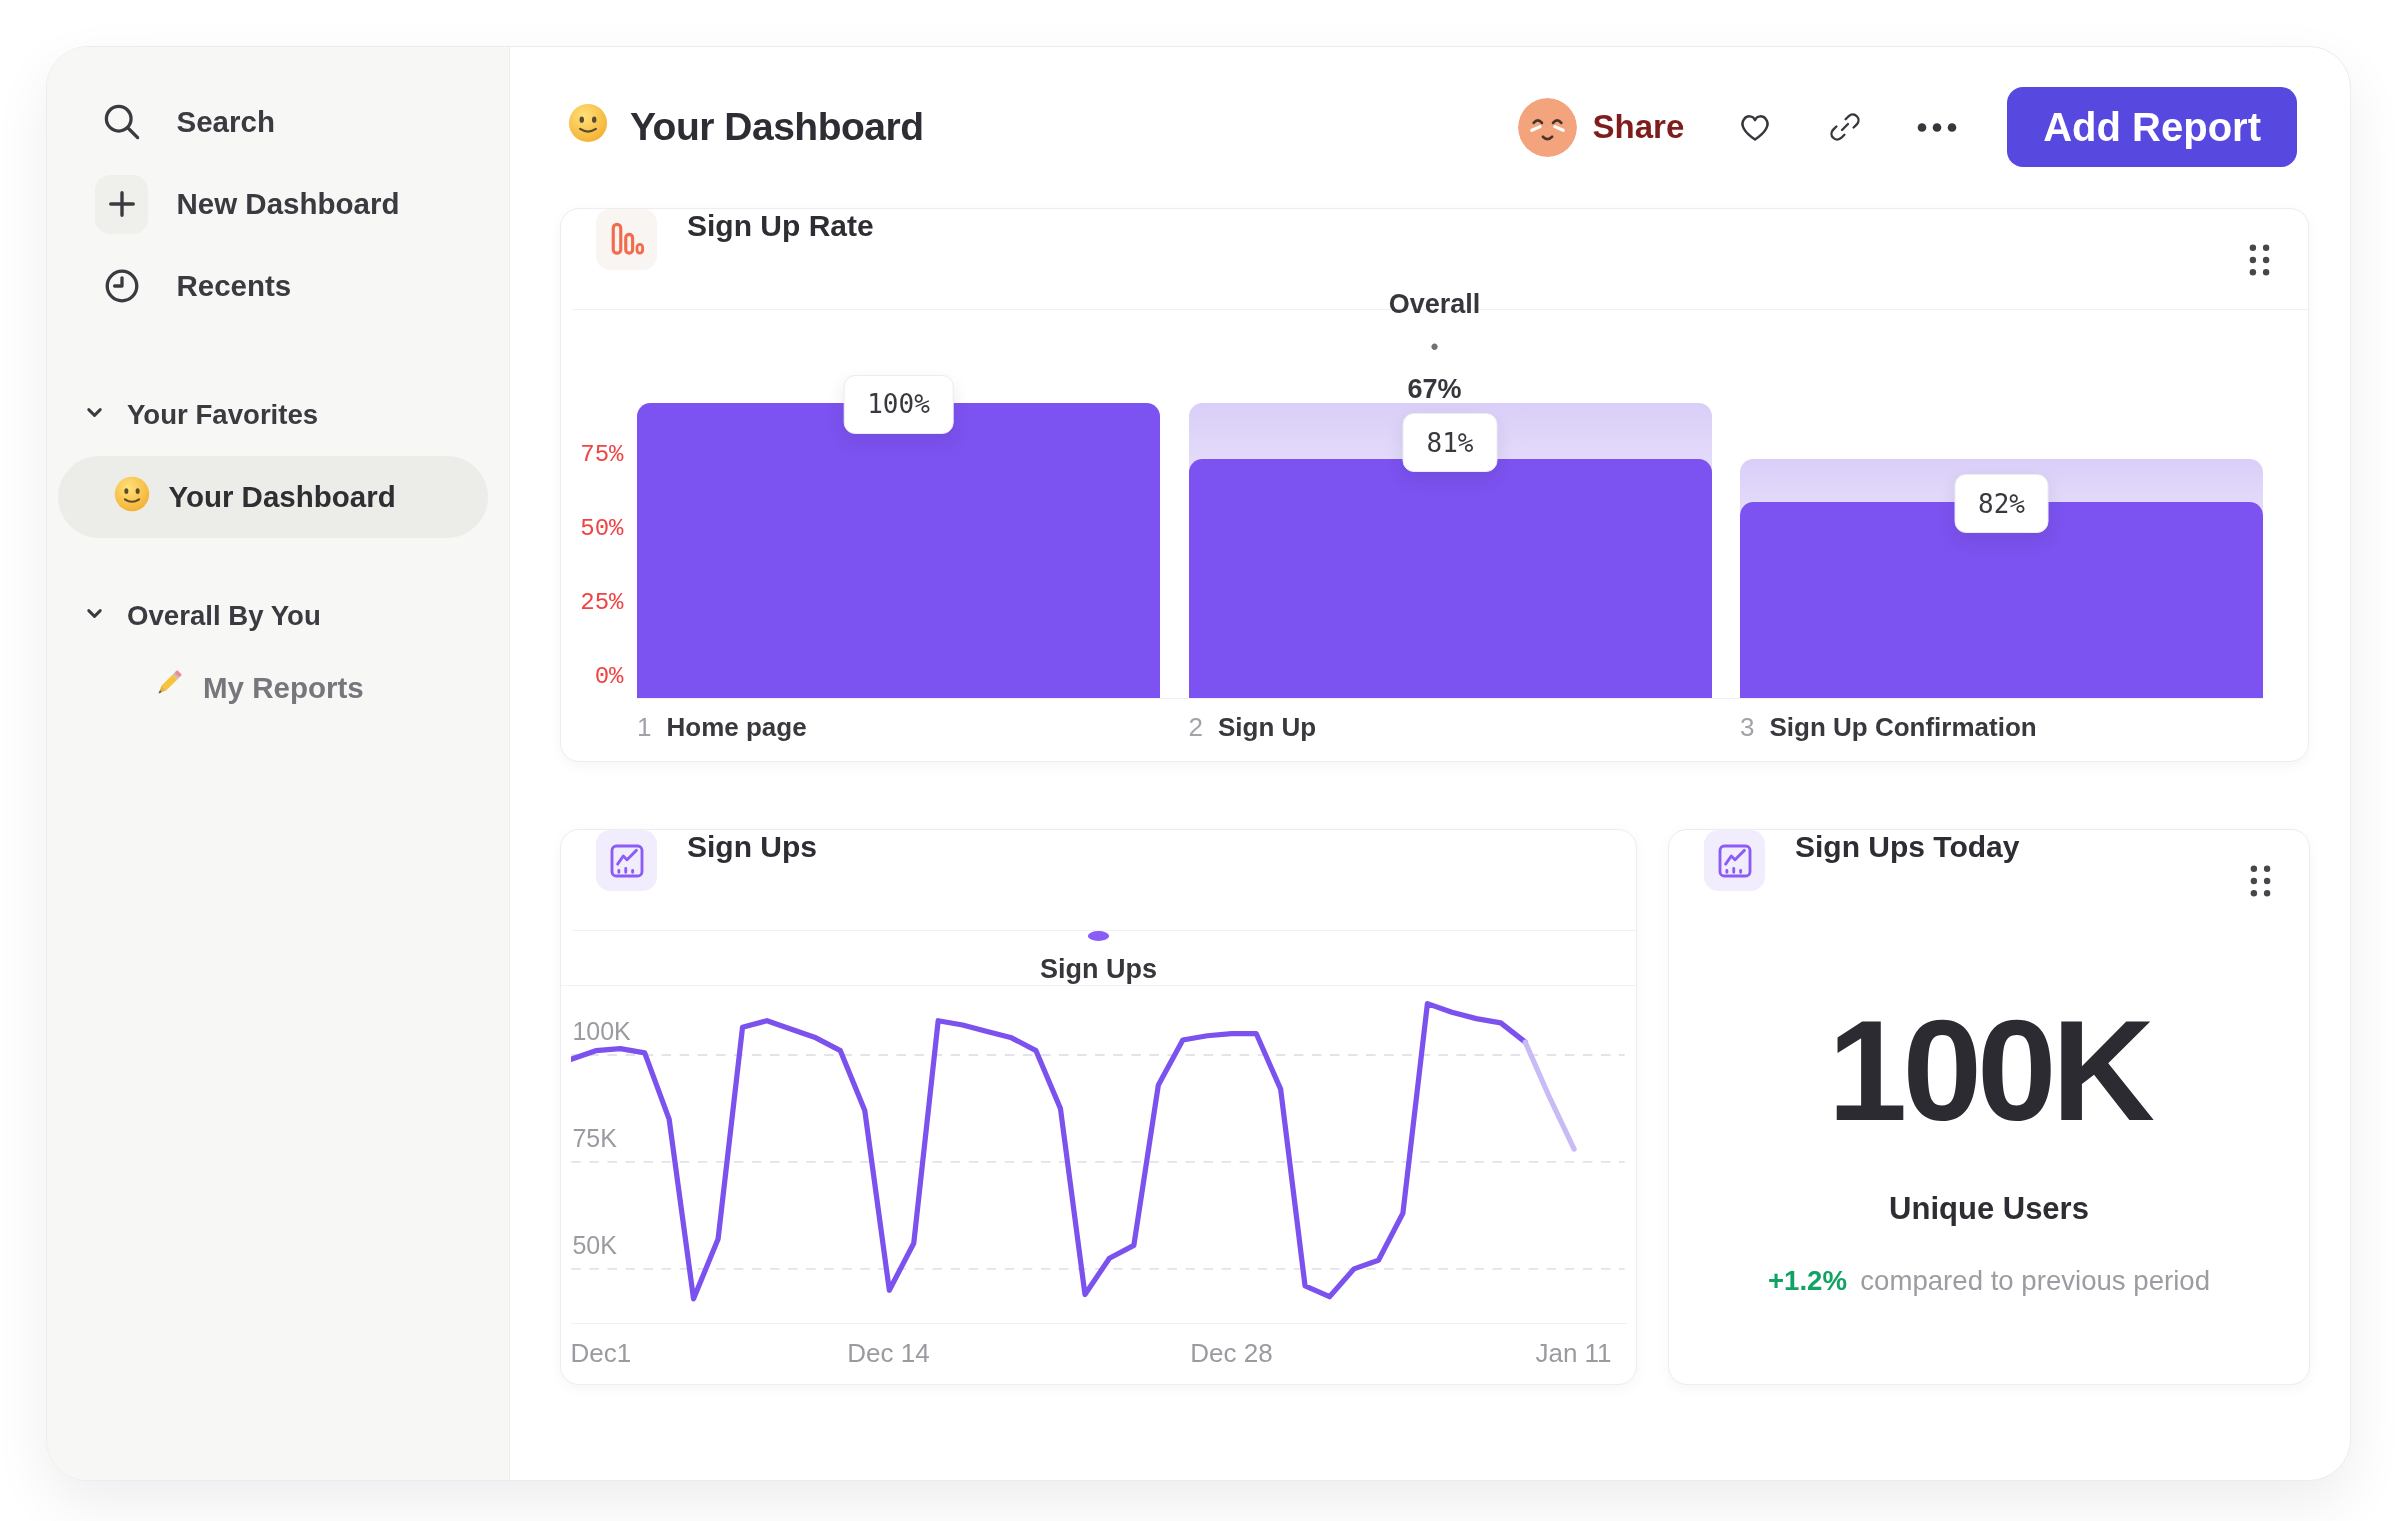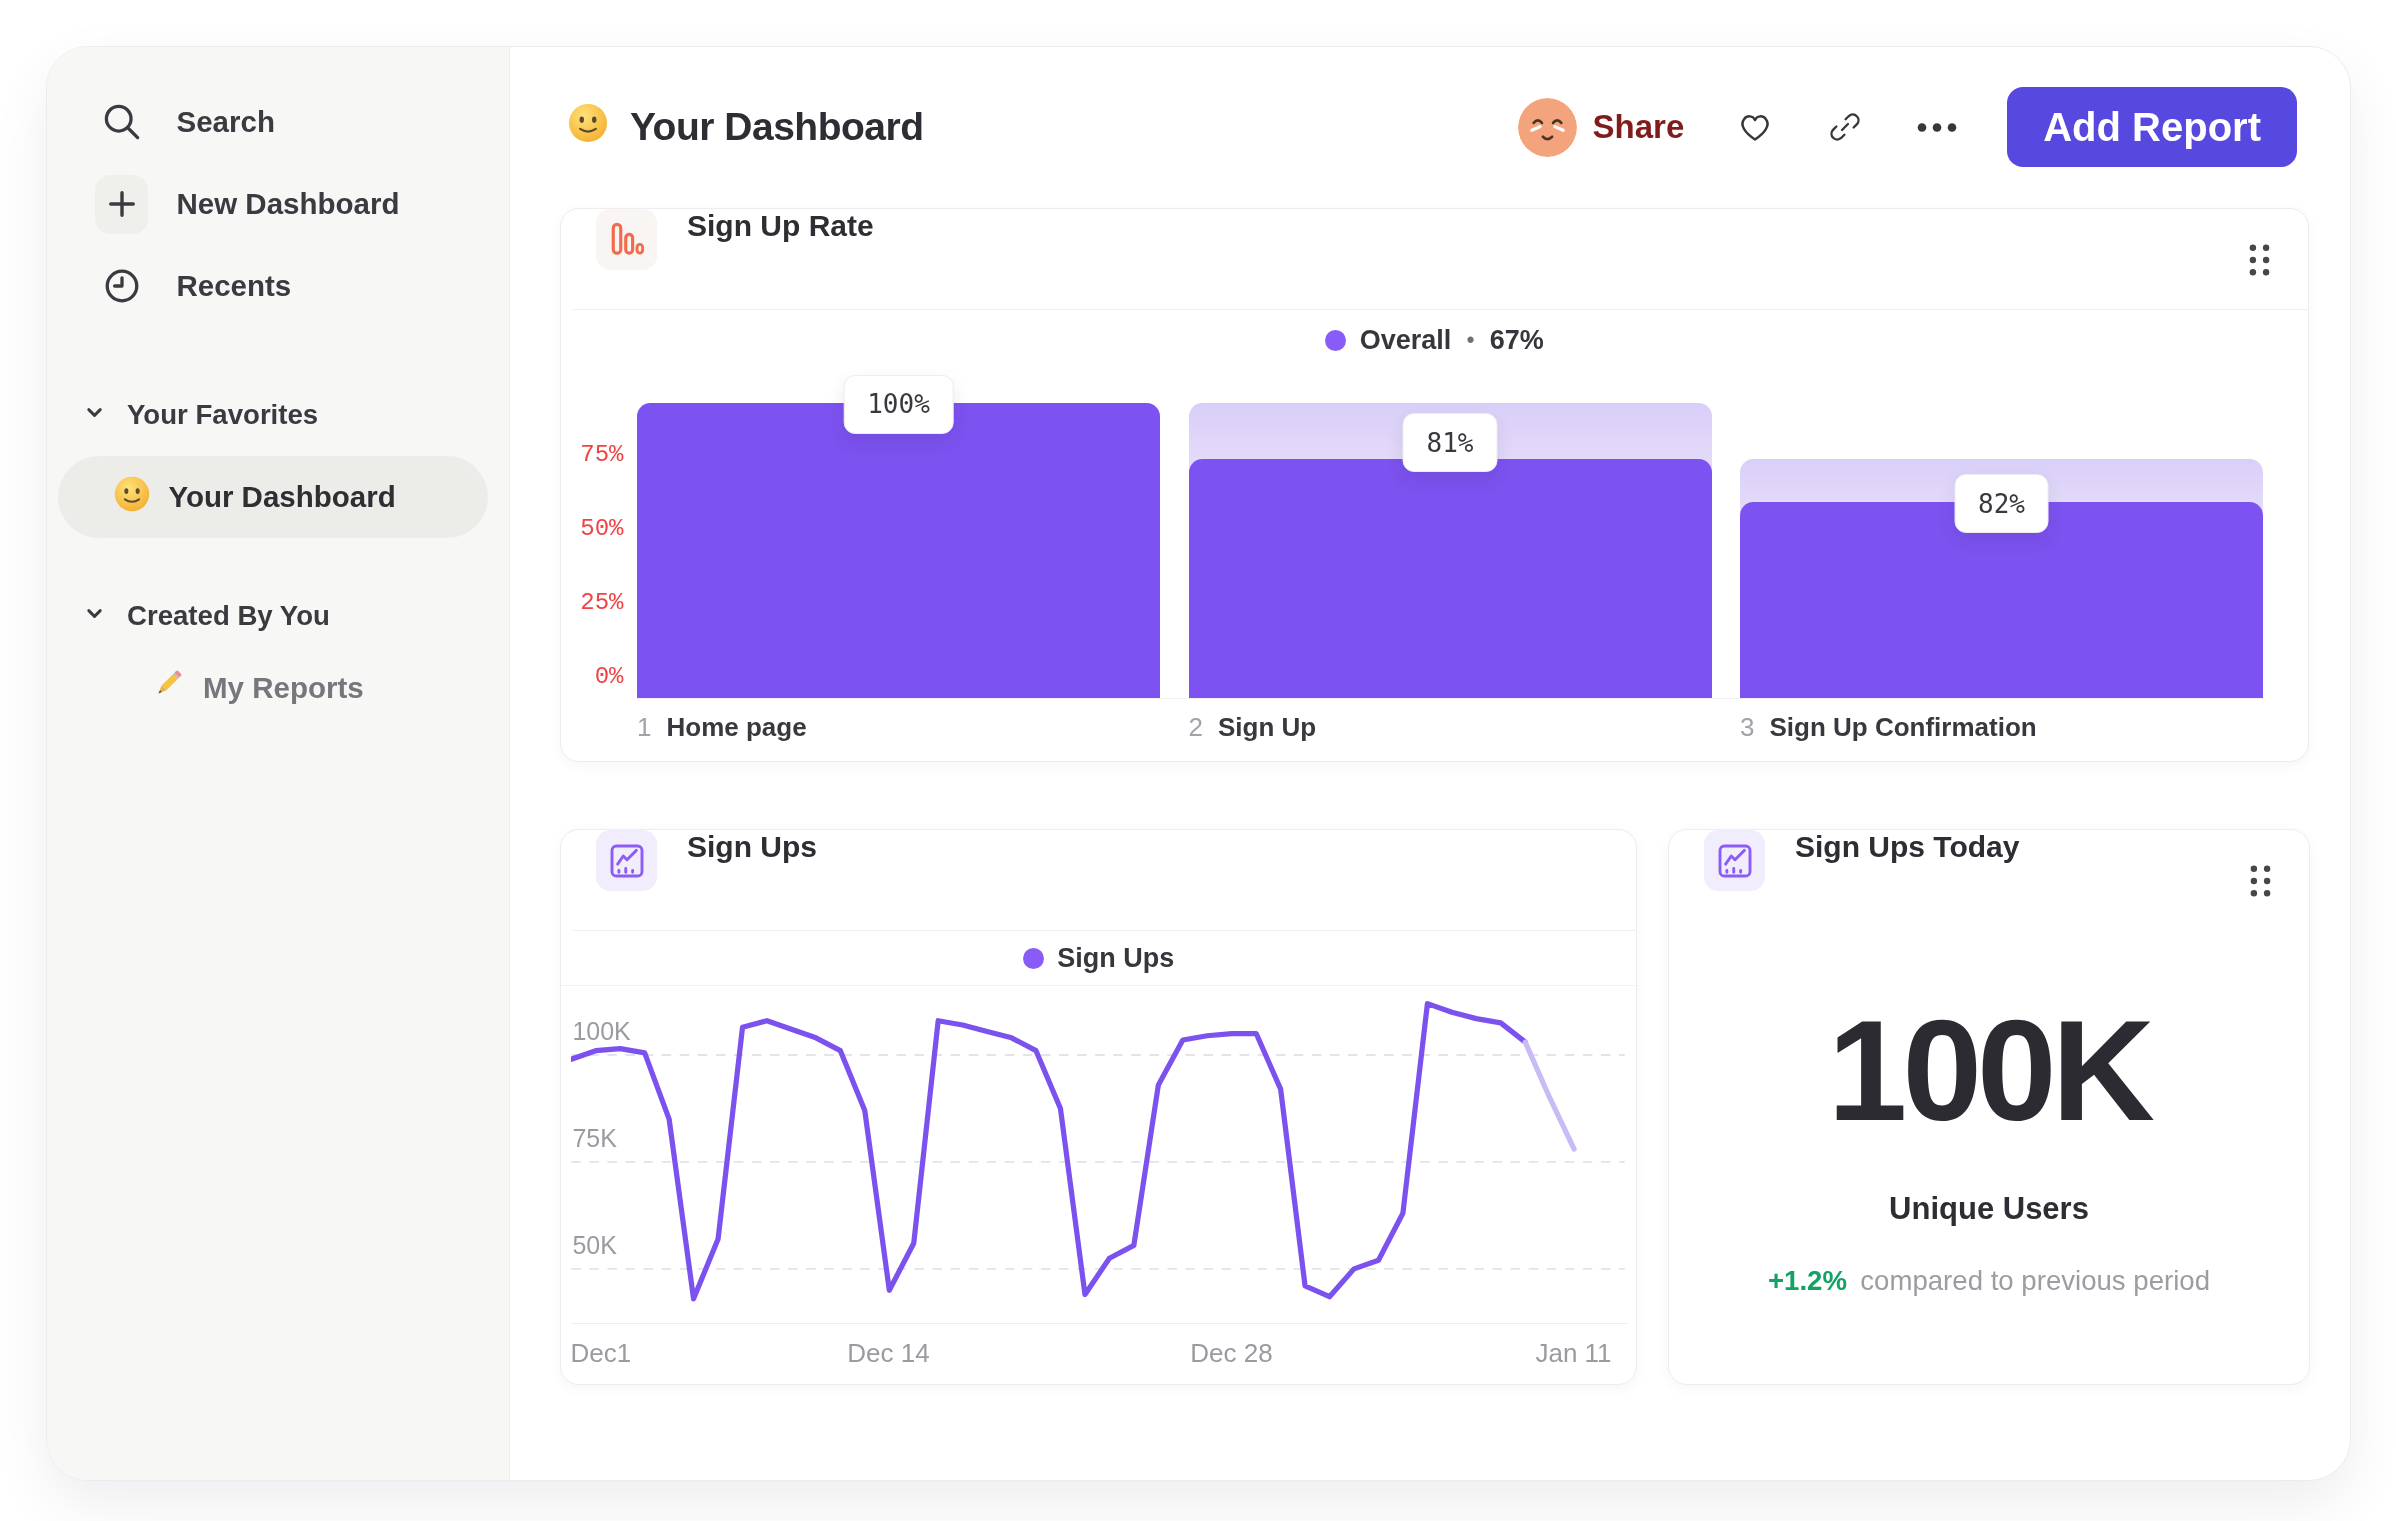--- a/index.html
+++ b/index.html
@@ -35,21 +35,21 @@
   .card-funnel { left:50px; top:161px; width:1749px; height:554px; }
   .card-line   { left:50px; top:782px; width:1077px; height:556px; }
   .card-kpi    { left:1158px; top:782px; width:642px; height:556px; }
   .card-head { position:absolute; left:12px; right:0; top:0; height:101px; display:flex; padding-left:23px; }
   .card-head.bordered { border-bottom:1px solid #F0F0F2; }
   .icon-tile { width:61px; height:61px; border-radius:14.3px; display:flex; align-items:center; justify-content:center; }
   .icon-tile.warm { background:#F8F5F3; }
   .icon-tile.lav  { background:#F2EDFD; }
   .card-title { margin-left:30px; font-size:30px; font-weight:700; color:#2D2D33; }
   .drag { position:absolute; right:36px; top:34px; cursor:grab; }
-  .legend-row { position:absolute; left:0; right:0; top:101px; height:61px; display:flex; align-items:center; justify-content:center; gap:13.3px; }
+  .legend-row { position:absolute; left:0; right:0; top:101px; height:61px; display:flex; align-items:center; justify-content:center; gap:13.3px;flex-direction:column; }
   .legend-dot { width:21px; height:21px; border-radius:50%; }
   .legend-label { font-size:27px; font-weight:600; color:#36363C; }
   .legend-bullet { font-size:23px; color:#6F6F75; margin:0 1.9px; }
   .legend-value { font-size:27px; font-weight:600; color:#36363C; }
   .legend-row.underlined { border-bottom:1px solid #F2F2F4; height:55px; }
   
   .funnel-yaxis { position:absolute; left:9.5px; top:195px; height:295px; width:53px; }
   .funnel-yaxis span { position:absolute; right:0; font-family:Liberation Mono, monospace; font-size:24px; color:#ef4444; }
   .funnel-cols { position:absolute; left:76px; right:45px; top:195px; height:295px; display:flex; gap:28.5px; border-bottom:1.9px solid #F1F1F3; }
   .fcol { flex:1; position:relative; height:100%; }
@@ -137,21 +137,21 @@
       </span>
       <span>Your Dashboard</span>
     </div>
 
     <div class="section-head" style="margin-top:49px;">
       <span>
         <svg width="23" height="23" viewBox="0 0 24 24" fill="none">
             <path d="M6 9 L12 15 L18 9" stroke="#3A3A40" stroke-width="3" stroke-linecap="round" stroke-linejoin="round"></path>
           </svg>
       </span>
-      <span>Created By You</span>
+      <span>Overall By You</span>
     </div>
     <div class="sub-row" style="margin-top:5.7px;">
       <span>
         <svg width="36" height="36" viewBox="0 0 64 64">
             <g transform="rotate(45 32 32)">
               <rect x="26" y="3" width="12" height="7" rx="2" fill="#ED8C8C"></rect>
               <rect x="26" y="10" width="12" height="4" fill="#B9BDC4"></rect>
               <rect x="26" y="14" width="12" height="28" fill="#F9C23C"></rect>
               <polygon points="26,42 38,42 32,56" fill="#E3B24A"></polygon>
               <polygon points="30,50 34,50 32,56" fill="#5A4A3A"></polygon>

